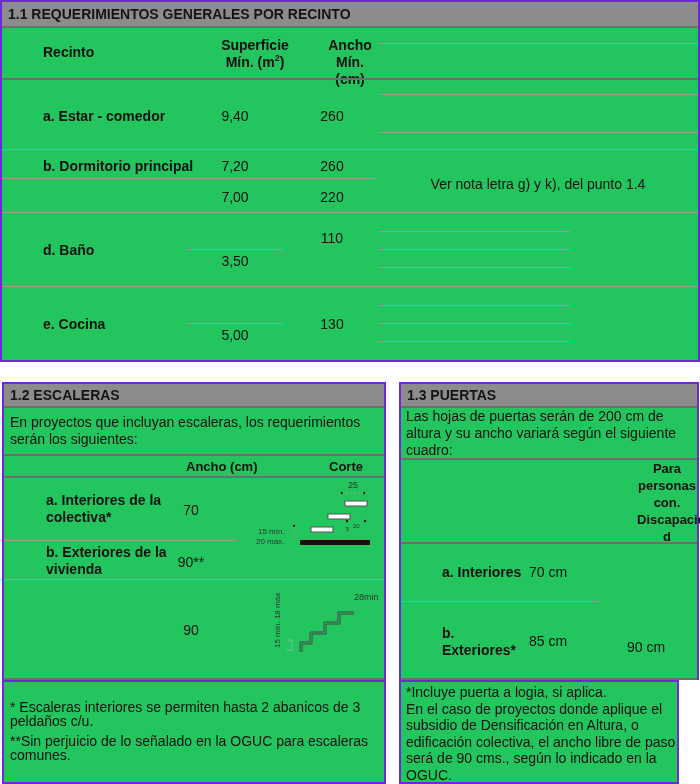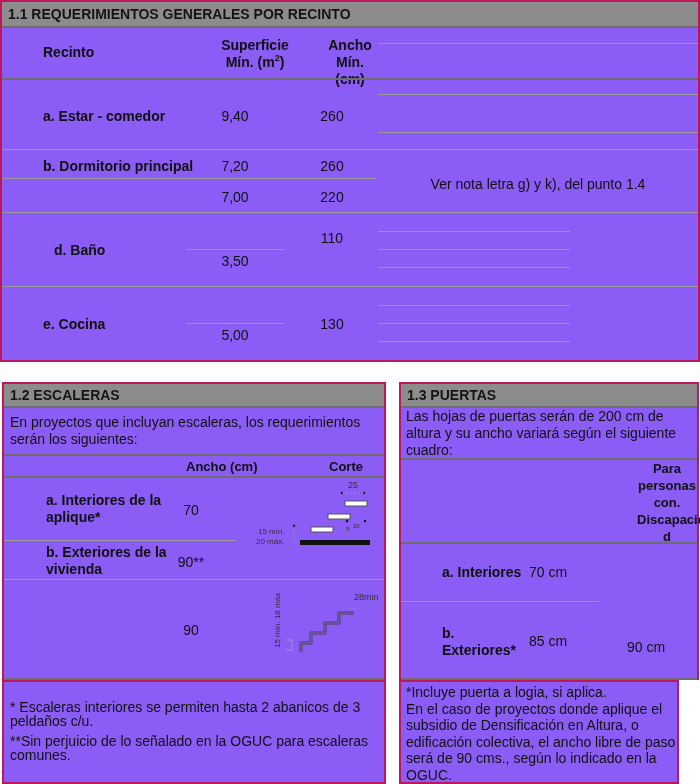--- a/index.html
+++ b/index.html
@@ -1,19 +1,19 @@
 <!DOCTYPE html>
 <html><head>
 <meta charset="utf-8">
 <style>
   * { box-sizing: border-box; margin: 0; padding: 0; }
   html, body { width: 700px; height: 784px; background: #ffffff; overflow: hidden; }
   body { position: relative; font-family: "Liberation Sans", sans-serif; color: #111; }
 
-  .panel { position: absolute; border: 2px solid #be185d; background: #8b5cf6; }
+  .panel { position: absolute; border: 2px solid #6d28d9; background: #22c55e; }
   .hdr { position: absolute; left: 0; right: 0; top: 0; background: #8c8c8c; font-weight: bold; color: #141414; padding-left: 6px; border-bottom: 2px solid #6e6e6e; }
   .abs { position: absolute; }
   .b { font-weight: bold; padding-left: 36px; }
   .hline { position: absolute; height: 1px; background: #9a9a9a; }
   .hline.dark { height: 2px; background: #6e6e6e; }
   .ctr { text-align: center; }
   .t14 { font-size: 14px; line-height: 17px; }
   .t13 { font-size: 13px; line-height: 16px; }
   sup { font-size: 9px; line-height: 0; }
 </style>
@@ -48,21 +48,21 @@
   <div class="abs t14 ctr" style="left:183px;top:156px;width:100px;">7,20</div>
   <div class="abs t14 ctr" style="left:280px;top:156px;width:100px;">260</div>
   <div class="hline" style="left:0;top:176px;width:374px;"></div>
 
   <div class="abs t14 ctr" style="left:183px;top:187px;width:100px;">7,00</div>
   <div class="abs t14 ctr" style="left:280px;top:187px;width:100px;">220</div>
   <div class="abs t14 ctr" style="left:376px;top:174px;width:320px;">Ver nota letra g) y k), del punto 1.4</div>
   <div class="hline" style="left:0;top:210px;width:696px;"></div>
 
   <div class="hline" style="left:376px;top:229px;width:192px;"></div>
-  <div class="abs b t14" style="left:16px;top:240px;text-align:right;">d. Baño</div>
+  <div class="abs b t14" style="left:5px;top:240px;text-align:right;">d. Baño</div>
   <div class="hline" style="left:184px;top:247px;width:98px;"></div>
   <div class="hline" style="left:376px;top:247px;width:192px;"></div>
   <div class="abs t14 ctr" style="left:183px;top:251px;width:100px;">3,50</div>
   <div class="abs t14 ctr" style="left:280px;top:228px;width:100px;">110</div>
   <div class="hline" style="left:376px;top:265px;width:192px;"></div>
   <div class="hline" style="left:0;top:284px;width:696px;"></div>
 
   <div class="hline" style="left:376px;top:303px;width:192px;"></div>
   <div class="abs b t14" style="left:5px;top:314px;">e. Cocina</div>
   <div class="hline" style="left:184px;top:321px;width:98px;"></div>
@@ -81,21 +81,21 @@
     <div>serán los siguientes:</div>
   </div>
   <div class="hline dark" style="left:0;top:70px;width:380px;"></div>
 
   <div class="abs b t13" style="left:146px;top:75px;">Ancho (cm)</div>
   <div class="abs b t13" style="left:289px;top:75px;">Corte</div>
   <div class="hline dark" style="left:0;top:92px;width:380px;"></div>
 
   <div class="abs b t14" style="left:6px;top:108px;">
     <div>a. Interiores de la</div>
-    <div>aplique*</div>
+    <div>colectiva*</div>
   </div>
   <div class="abs t14 ctr" style="left:147px;top:118px;width:80px;">70</div>
   <div class="hline" style="left:0;top:156px;width:232px;"></div>
 
   <svg class="abs" style="left:228px;top:92px;" width="150" height="80" viewBox="0 0 150 80">
     <text x="116" y="12" font-size="9" font-family="Liberation Sans, sans-serif" fill="#333">25</text>
     <circle cx="110" cy="17" r="1.2" fill="#111"></circle>
       <circle cx="132" cy="17" r="1.2" fill="#111"></circle>
     <line x1="110" y1="17" x2="132" y2="17" stroke="#bbb" stroke-width="0.6" stroke-dasharray="2,2"></line>
     <rect x="113" y="25" width="22" height="5" fill="#fff" stroke="#555" stroke-width="1"></rect>

